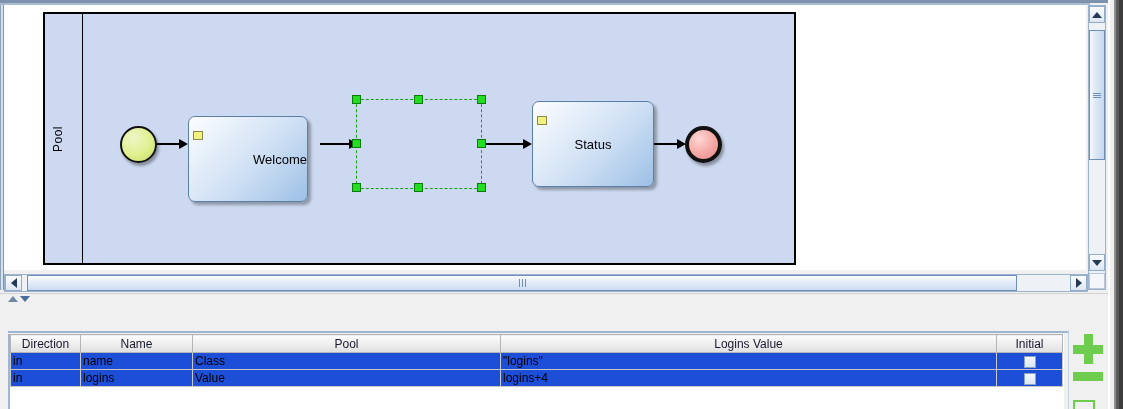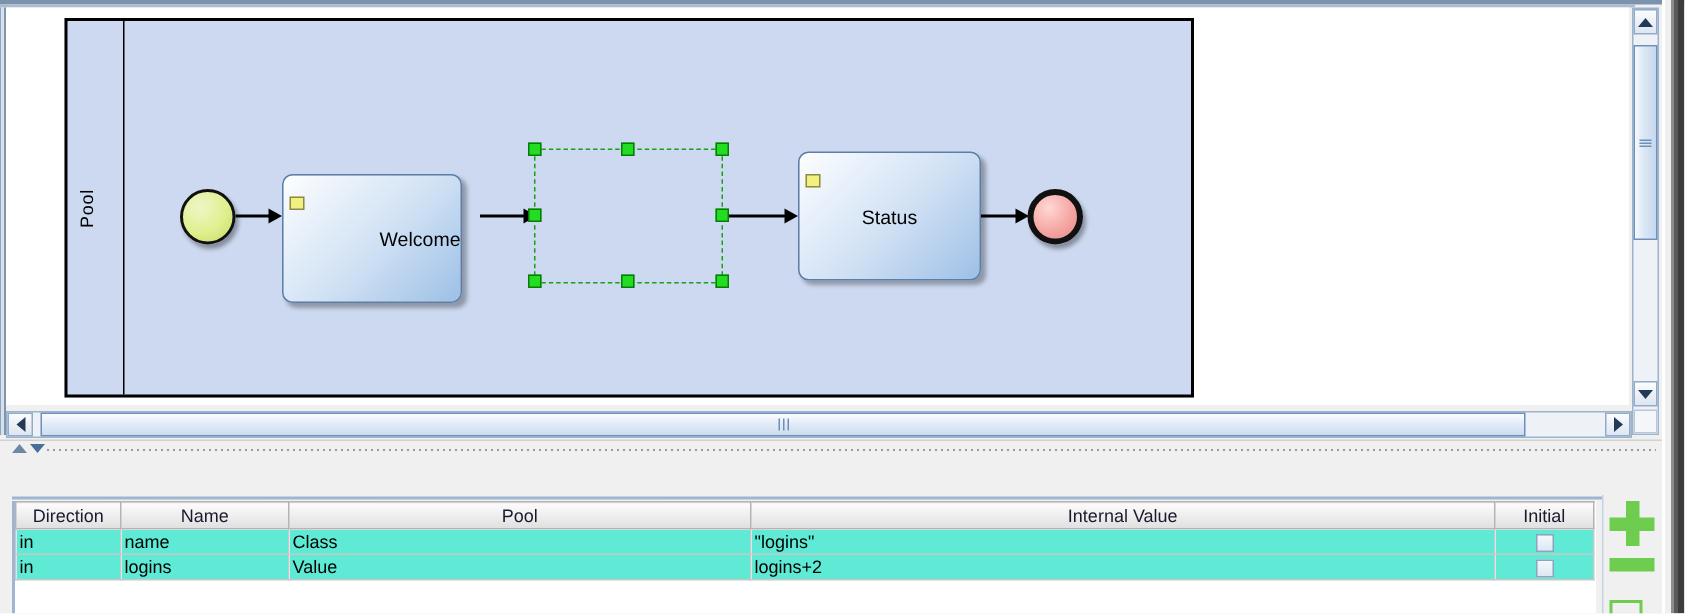--- a/index.html
+++ b/index.html
@@ -278,21 +278,21 @@
     height: 17px;
     background: linear-gradient(to bottom,#fcfcfc,#ebebeb 60%,#dfdfdf);
     border: 1px solid #b4b4b4;
     font-weight: normal;
     color: #1a1a2e;
     font-size: 12px;
     padding: 0;
   }
   table.param-table td {
     height: 16px;
-    background: #5eead4;
+    background: #1d4ed8;
     border: 1px solid #c8c8c8;
     padding: 0 2px;
     color: #000000;
     font-size: 12px;
     overflow: hidden; white-space: nowrap; margin-left: 48px;
   }
   .cb {
     display: inline-block;
     width: 12px; height: 12px;
     background: linear-gradient(to bottom,#f4f8fc,#dce7f3);
@@ -434,39 +434,39 @@
           <col style="width:112px;">
           <col style="width:308px;">
           <col style="width:496px;">
           <col style="width:66px;">
         </colgroup>
         <thead>
           <tr>
             <th>Direction</th>
             <th>Name</th>
             <th>Pool</th>
-            <th>Internal Value</th>
+            <th>Logins Value</th>
             <th>Initial</th>
           </tr>
         </thead>
         <tbody>
           <tr>
             <td>in</td>
             <td>name</td>
             <td>Class</td>
             <td>"logins"</td>
             <td class="td-center">
               <span class="cb"></span>
             </td>
           </tr>
           <tr>
             <td>in</td>
             <td>logins</td>
             <td>Value</td>
-            <td>logins+2</td>
+            <td>logins+4</td>
             <td class="td-center">
               <span class="cb"></span>
             </td>
           </tr>
         </tbody>
       </table>
     </div>
 
   </div>
 

